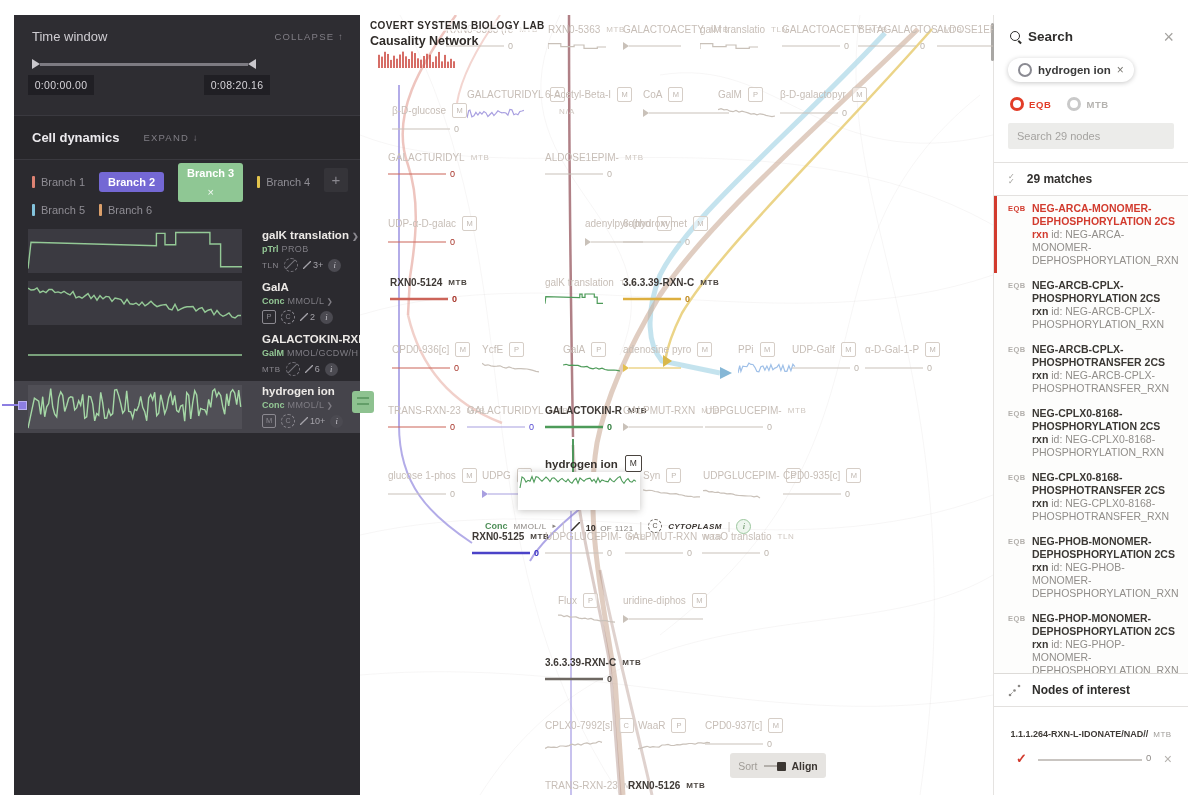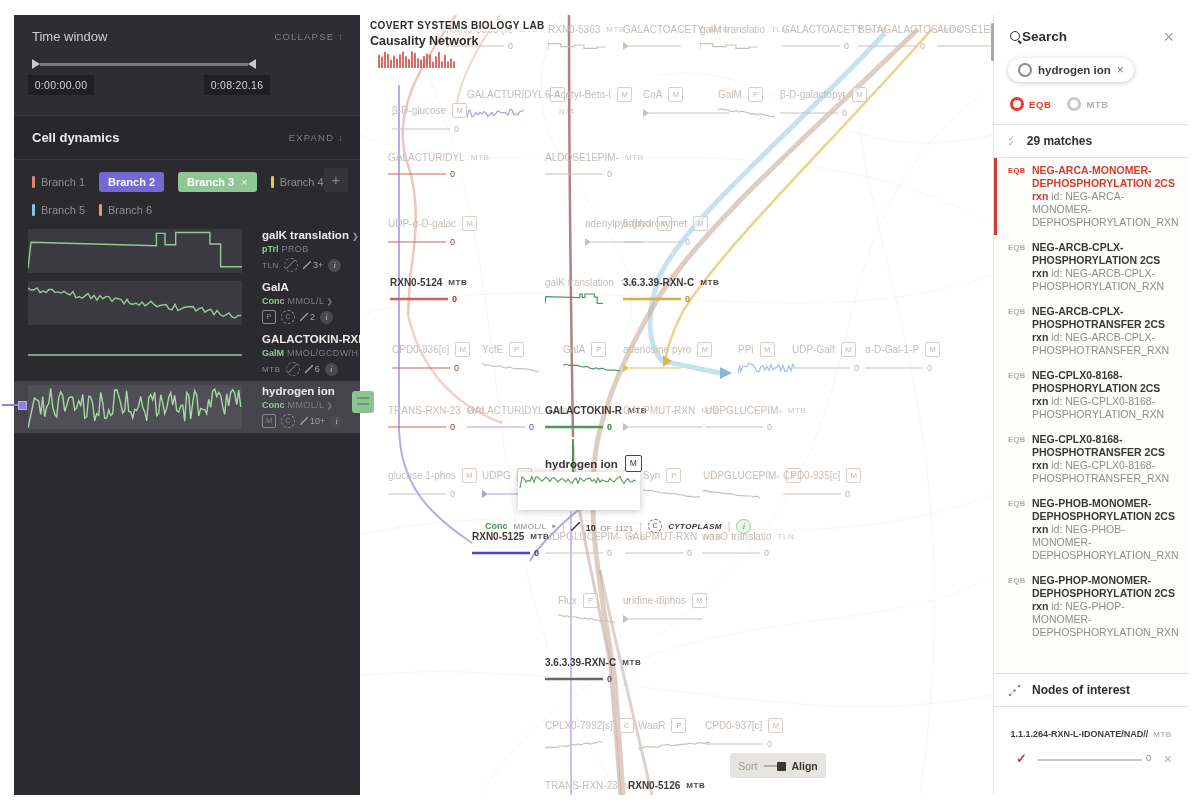--- a/index.html
+++ b/index.html
@@ -10,21 +10,21 @@
   .tw{position:relative;height:100px;background:#2e2d32;}
   .tw-head{display:flex;justify-content:space-between;align-items:center;padding:14px 16px 0 18px;}
   .tw-title{font-size:13px;color:#cfcdd2;}
   .ghost-btn{font-size:9.5px;letter-spacing:1.2px;color:#807e85;cursor:pointer;}
   .slider{position:absolute;left:18px;right:18px;top:44px;height:10px;}
   .slider .track{position:absolute;left:8px;top:4px;width:208px;height:3px;background:#7d7b82;}
   .tri-l{position:absolute;left:0;top:0;width:0;height:0;border-top:5px solid transparent;border-bottom:5px solid transparent;border-left:8px solid #c9c7cc;}
   .tri-r{position:absolute;left:216px;top:0;width:0;height:0;border-top:5px solid transparent;border-bottom:5px solid transparent;border-right:8px solid #c9c7cc;}
   .tw-labels{position:absolute;left:0;right:0;top:60px;}
   .tbox{position:absolute;width:66px;height:20px;background:#201f24;color:#d6d4d9;font-size:10.5px;line-height:20px;text-align:center;letter-spacing:.3px;}
-  .cd-head{height:43px;background:#28272b;border-top:1px solid #3a393f;border-bottom:1px solid #3a393f;display:flex;justify-content:space-between;align-items:center;padding:0 16px 0 18px;gap:24px;}
+  .cd-head{height:43px;background:#28272b;border-top:1px solid #3a393f;border-bottom:1px solid #3a393f;display:flex;align-items:center;padding:0 16px 0 18px;gap:24px;}
   .cd-title{font-size:13px;font-weight:bold;color:#eceaee;}
   .branches{position:relative;padding:10px 14px 0 18px;height:52px;}
   .brow{display:flex;align-items:center;gap:14px;height:24px;margin-bottom:4px;}
   .branch{display:flex;align-items:center;gap:6px;font-size:11px;color:#8f8d94;cursor:pointer;white-space:nowrap;}
   .branch .tick{width:3px;height:12px;border-radius:1px;}
   .bpill{border-radius:3px;color:#fff;font-weight:bold;padding:4px 9px;font-size:11px;display:flex;gap:7px;align-items:center;cursor:pointer;}
   .bpill .bx{font-weight:normal;opacity:.9;}
   .add-branch{position:absolute;right:12px;top:8px;width:24px;height:24px;background:#353439;color:#8a888f;border-radius:2px;font-size:15px;line-height:23px;text-align:center;cursor:pointer;}
   .dyn{position:absolute;left:0;right:0;top:210px;}
   .dyn-row{position:relative;height:52px;}
@@ -91,21 +91,21 @@
   .sort-lbl{font-size:10.5px;color:#a09c97;}
   .tgl{position:relative;width:22px;height:8px;}
   .tgl .bar{position:absolute;left:0;top:3px;width:22px;height:2px;background:#b3afaa;}
   .tgl .knob{position:absolute;right:0;top:0;width:9px;height:9px;background:#3b3632;border-radius:1px;}
   .align-lbl{font-size:10.5px;font-weight:bold;color:#3b3632;}
 
   
   .panel{position:absolute;left:993px;top:15px;width:194px;height:780px;background:#fff;border-left:1px solid #e5e3e1;display:flex;flex-direction:column;}
   .scroll-dash{position:absolute;left:-3px;top:8px;width:3px;height:38px;background:#a9a7a4;border-radius:2px;}
   .p-head{display:flex;align-items:center;padding:14px 14px 0 16px;}
-  .p-title{font-size:13.5px;font-weight:bold;color:#2f2e2c;margin-left:0;flex:1;}
+  .p-title{font-size:13.5px;font-weight:bold;color:#2f2e2c;margin-left:6px;flex:1;}
   .mag{position:relative;width:12px;height:12px;}
   .mag .c{position:absolute;left:0;top:0;width:8px;height:8px;border:1.8px solid #2f2e2c;border-radius:50%;}
   .mag .h{position:absolute;left:9px;top:9px;width:4px;height:1.8px;background:#2f2e2c;transform:rotate(45deg);transform-origin:0 0;}
   .p-close{font-size:18px;color:#a5a3a0;cursor:pointer;line-height:14px;}
   .chip-row{padding:14px 14px 0 14px;}
   .chip{display:inline-flex;align-items:center;gap:6px;background:#fff;border-radius:14px;box-shadow:0 1px 5px rgba(0,0,0,.22);padding:5px 10px;cursor:pointer;}
   .chip .ring{width:10px;height:10px;border:2.5px solid #8a8a92;border-radius:50%;}
   .chip .lbl{font-size:11.5px;font-weight:bold;color:#3a3a3a;}
   .chip .x{font-size:12px;color:#77756f;}
   .radio-row{display:flex;align-items:center;gap:16px;padding:15px 16px 0 16px;}
@@ -166,21 +166,21 @@
     </section>
     <section class="branches">
       <div class="brow" id="brow1">
           <span class="branch">
             <i class="tick" style="background: rgb(221, 130, 115);"></i>
             <span>Branch 1</span>
           </span>
           <span class="bpill" style="background: rgb(116, 104, 212);">
             <span>Branch 2</span>
           </span>
-          <span class="bpill" style="background: rgb(143, 199, 148);">
+          <span class="bpill" style="background: rgb(143, 199, 148); flex-direction: column;">
             <span>Branch 3</span>
             <span class="bx">×</span>
           </span>
           <span class="branch">
             <i class="tick" style="background: rgb(227, 196, 76);"></i>
             <span>Branch 4</span>
           </span>
         </div>
       <div class="brow" id="brow2">
           <span class="branch">
@@ -979,20 +979,21 @@
     <div class="radio-row" id="filters">
         <span class="radio sel">
           <span class="rc"></span>
           <span class="rl">EQB</span>
         </span>
         <span class="radio">
           <span class="rc"></span>
           <span class="rl">MTB</span>
         </span>
       </div>
+    <input class="p-input" placeholder="Search 29 nodes" style="">
     <div class="matches-bar">
       <span class="dbl-check">✓<br>✓</span>
       <span class="matches-count">29 matches</span>
     </div>
     <div class="mlist" id="mlist">
         <div class="mitem sel">
           <span class="m-tag">EQB</span>
           <div class="m-txt"><b>NEG-ARCA-MONOMER-DEPHOSPHORYLATION 2CS rxn </b><span>id: NEG-ARCA-MONOMER-DEPHOSPHORYLATION_RXN</span></div>
         </div>
         <div class="mitem">

